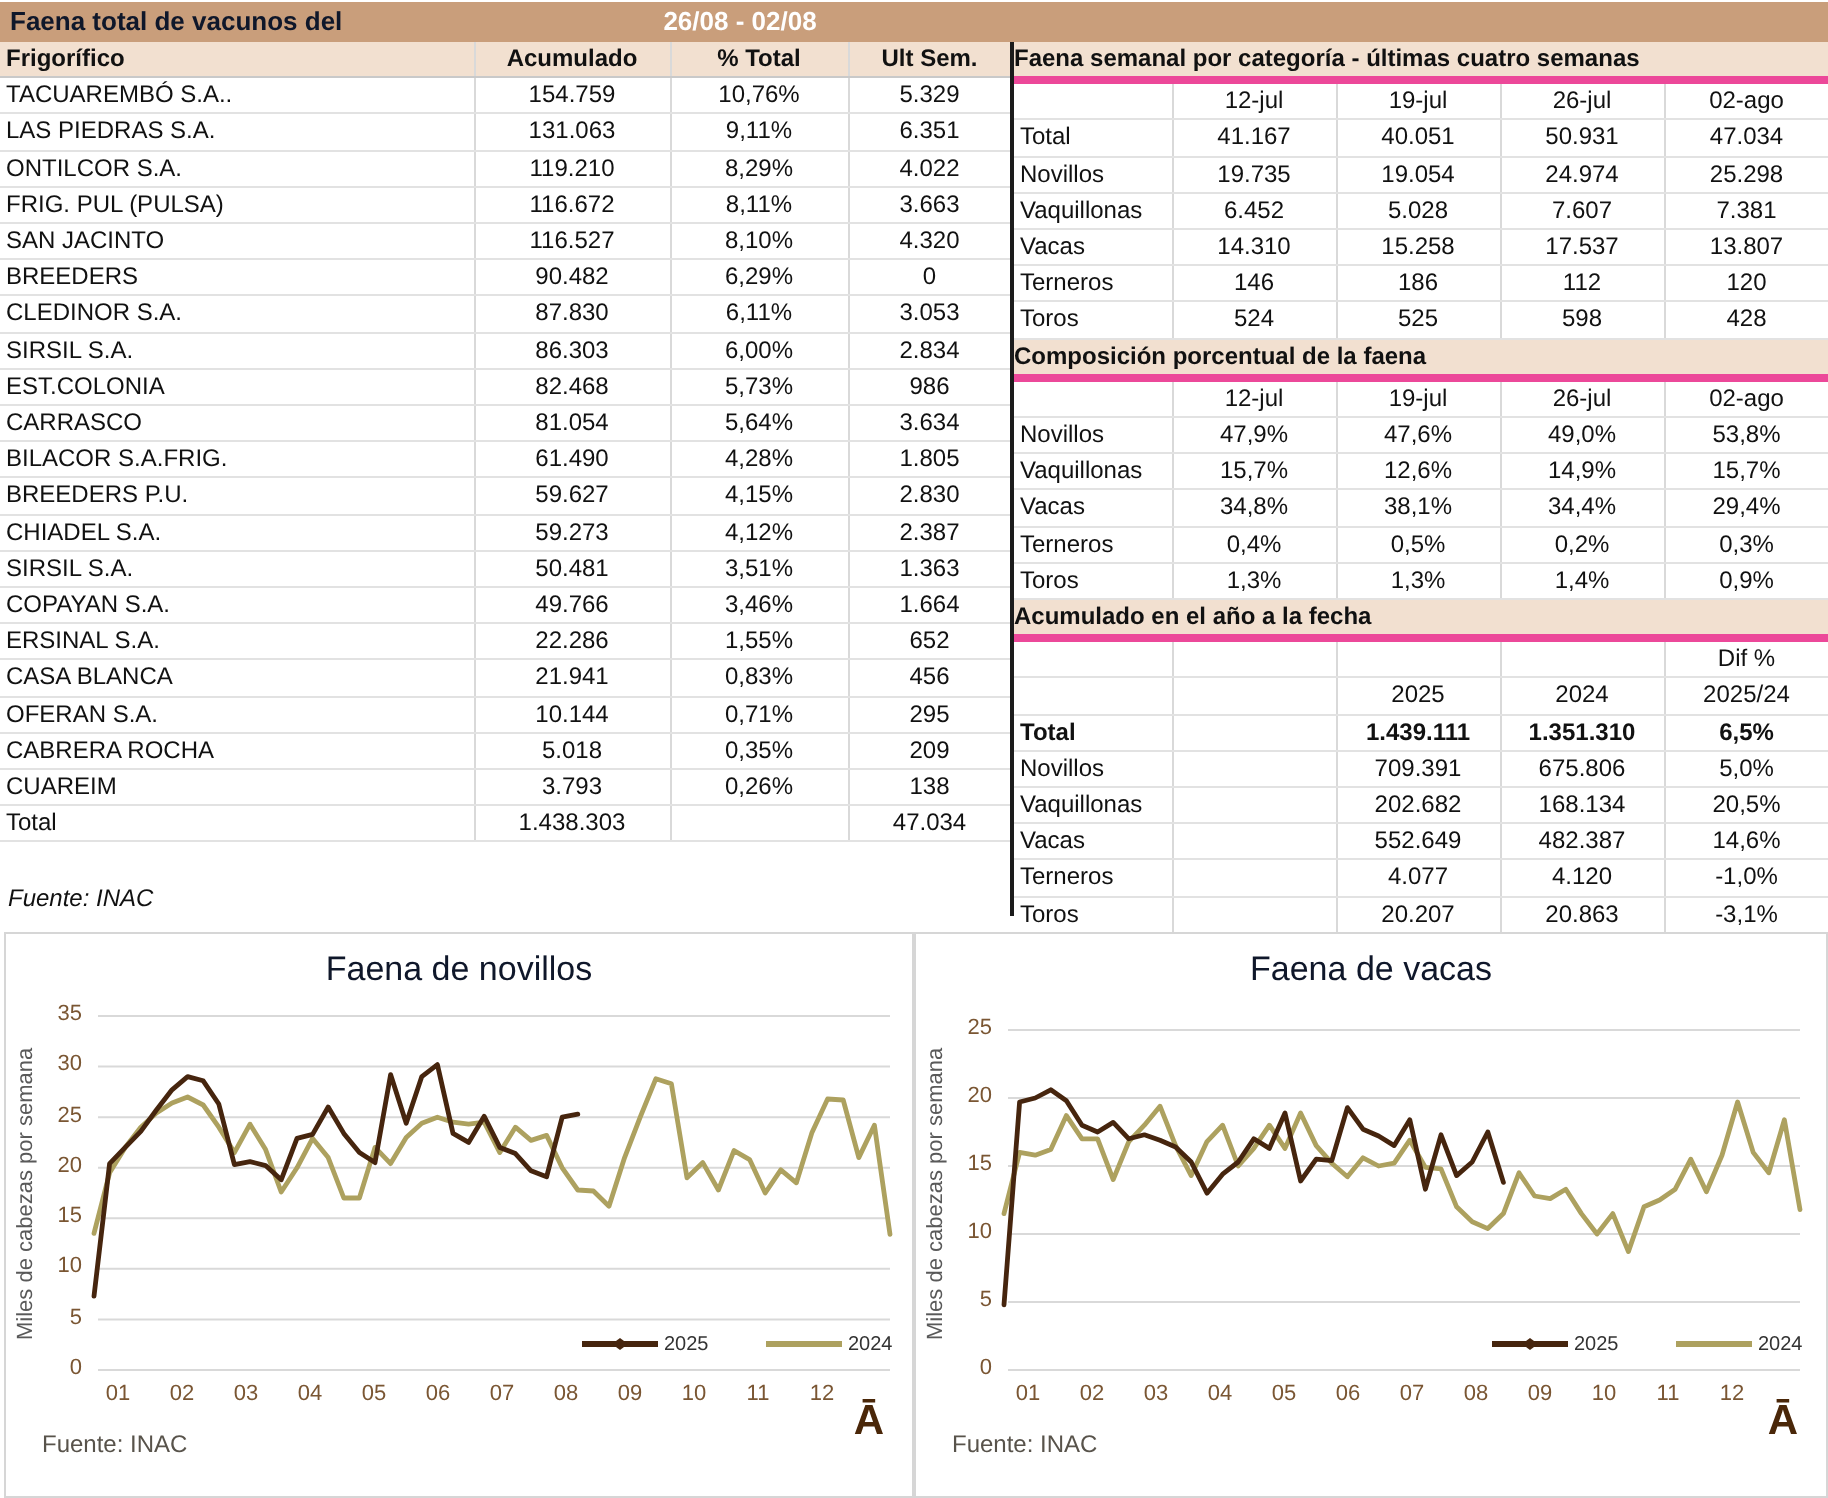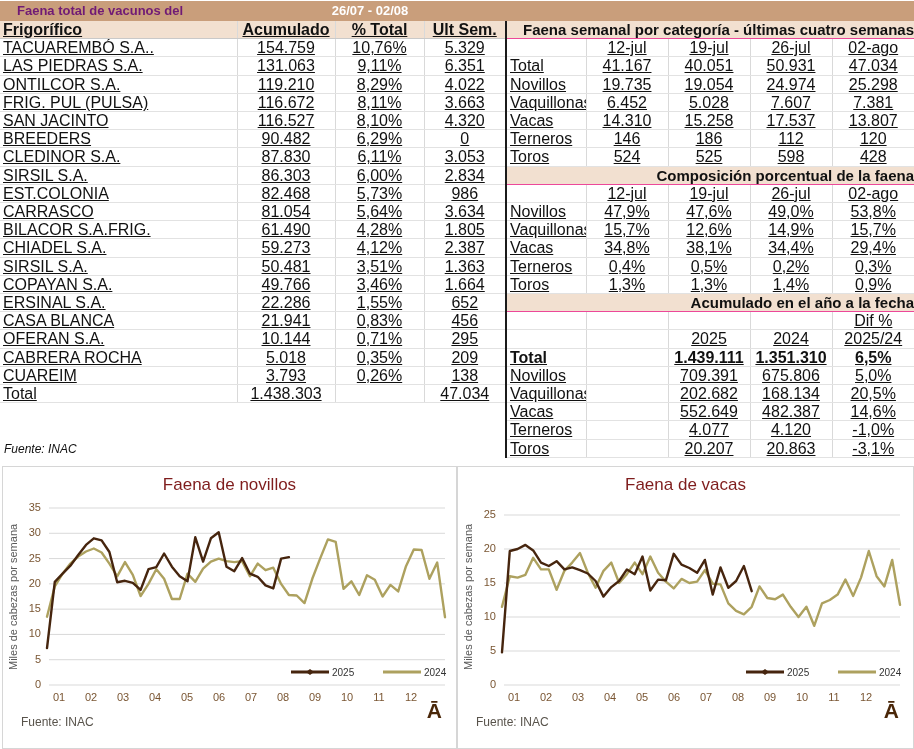--- a/index.html
+++ b/index.html
@@ -1,62 +1,62 @@
 <!DOCTYPE html>
 <html><head>
 <meta charset="utf-8">
 <style>
   html,body{margin:0;padding:0;background:#ffffff;}
   .page{position:relative;width:914px;height:749px;background:#fff;overflow:hidden;
         font-family:"Liberation Sans",sans-serif;color:#111;}
 
   
   .topbar{position:absolute;left:0;top:1px;width:914px;height:20px;background:#c99e7b;}
-  .topbar-title{position:absolute;left:17px;top:0;line-height:20px;font-size:13px;font-weight:bold;color:#701a75;}
+  .topbar-title{position:absolute;left:5px;top:0;line-height:20px;font-size:13px;font-weight:bold;color:#0f172a;}
   .topbar-date{position:absolute;left:270px;width:200px;top:0;line-height:20px;font-size:13px;font-weight:bold;color:#fff;text-align:center;}
 
   
-  table.tbl{border-collapse:collapse;table-layout:fixed;font-size:16px;text-decoration:underline;}
+  table.tbl{border-collapse:collapse;table-layout:fixed;font-size:12px;}
   table.tbl td,table.tbl th{height:17.2px;line-height:17.2px;padding:0 3px;overflow:hidden;white-space:nowrap;
       text-align:center;border-bottom:1px solid #e2e2e2;border-right:1px solid #d9d9d9;font-weight:normal;}
   table.tbl td:last-child,table.tbl th:last-child{border-right:none;}
   table.tbl .c-label{text-align:left;}
   .plants{position:absolute;left:0;top:21px;width:505px;}
   .plants thead th{background:#f2e0d0;font-weight:bold;border-bottom:1px solid #c9c9c9;}
   .plants-source{position:absolute;left:4px;top:440px;height:18px;line-height:18px;font-size:12px;font-style:italic;}
 
   .vdivider{position:absolute;left:505px;top:21px;width:2px;height:437px;background:#1b1b1b;}
 
   .rightcol{position:absolute;left:507px;top:21px;width:407px;}
-  .section-title{height:17.2px;line-height:17.2px;background:#f2e0d0;font-size:15px;font-weight:bold;
-      text-align:right;border-bottom:1px solid #ec4899;}
+  .section-title{height:17.2px;line-height:17.2px;background:#f2e0d0;font-size:12px;font-weight:bold;
+      text-align:left;border-bottom:4px solid #ec4899;}
   table.rt{width:407px;}
   table.rt tr.bold td{font-weight:bold;}
 
   
   .chart-panel{position:absolute;top:466px;width:453px;height:281px;border:1px solid #d6d6d6;background:#fff;}
-  .chart-title{position:absolute;left:0;top:8px;width:100%;text-align:center;font-size:17px;color:#7f1d1d;}
+  .chart-title{position:absolute;left:0;top:8px;width:100%;text-align:center;font-size:17px;color:#0f172a;}
   .ytitle{position:absolute;left:4px;top:40px;height:180px;writing-mode:vertical-rl;transform:rotate(180deg);
       font-size:11px;color:#595959;text-align:center;}
   .plot{position:absolute;left:0;top:0;width:100%;height:100%;}
   .ytick{position:absolute;left:0;width:38px;text-align:right;font-size:11px;color:#7a5633;}
   .xtick{position:absolute;width:24px;text-align:center;font-size:11px;color:#7a5633;top:224px;}
   .legend-entry{position:absolute;top:198px;height:14px;font-size:10px;color:#333;display:flex;align-items:center;}
   .legend-entry svg{margin-right:3px;}
   .chart-source{position:absolute;left:18px;top:248px;font-size:12px;color:#58534b;}
   .chart-logo{position:absolute;right:14px;top:232px;font-size:21px;font-weight:bold;color:#4a2709;}
 </style>
 </head>
 <body>
 
 <div class="page">
 
   <div class="topbar">
     <span class="topbar-title">Faena total de vacunos del</span>
-    <span class="topbar-date">26/07 - 02/08</span>
+    <span class="topbar-date">26/08 - 02/08</span>
   </div>
 
   <table class="tbl plants">
     <colgroup>
         <col style="width:237px">
         <col style="width:98px">
         <col style="width:89px">
         <col style="width:81px">
       </colgroup>
     <thead>
@@ -126,20 +126,26 @@
           <td class="c-label">CARRASCO</td>
           <td>81.054</td>
           <td>5,64%</td>
           <td>3.634</td>
         </tr>
         <tr>
           <td class="c-label">BILACOR S.A.FRIG.</td>
           <td>61.490</td>
           <td>4,28%</td>
           <td>1.805</td>
+        </tr>
+        <tr>
+          <td class="c-label">BREEDERS P.U.</td>
+          <td>59.627</td>
+          <td>4,15%</td>
+          <td>2.830</td>
         </tr>
         <tr>
           <td class="c-label">CHIADEL S.A.</td>
           <td>59.273</td>
           <td>4,12%</td>
           <td>2.387</td>
         </tr>
         <tr>
           <td class="c-label">SIRSIL S.A.</td>
           <td>50.481</td>

